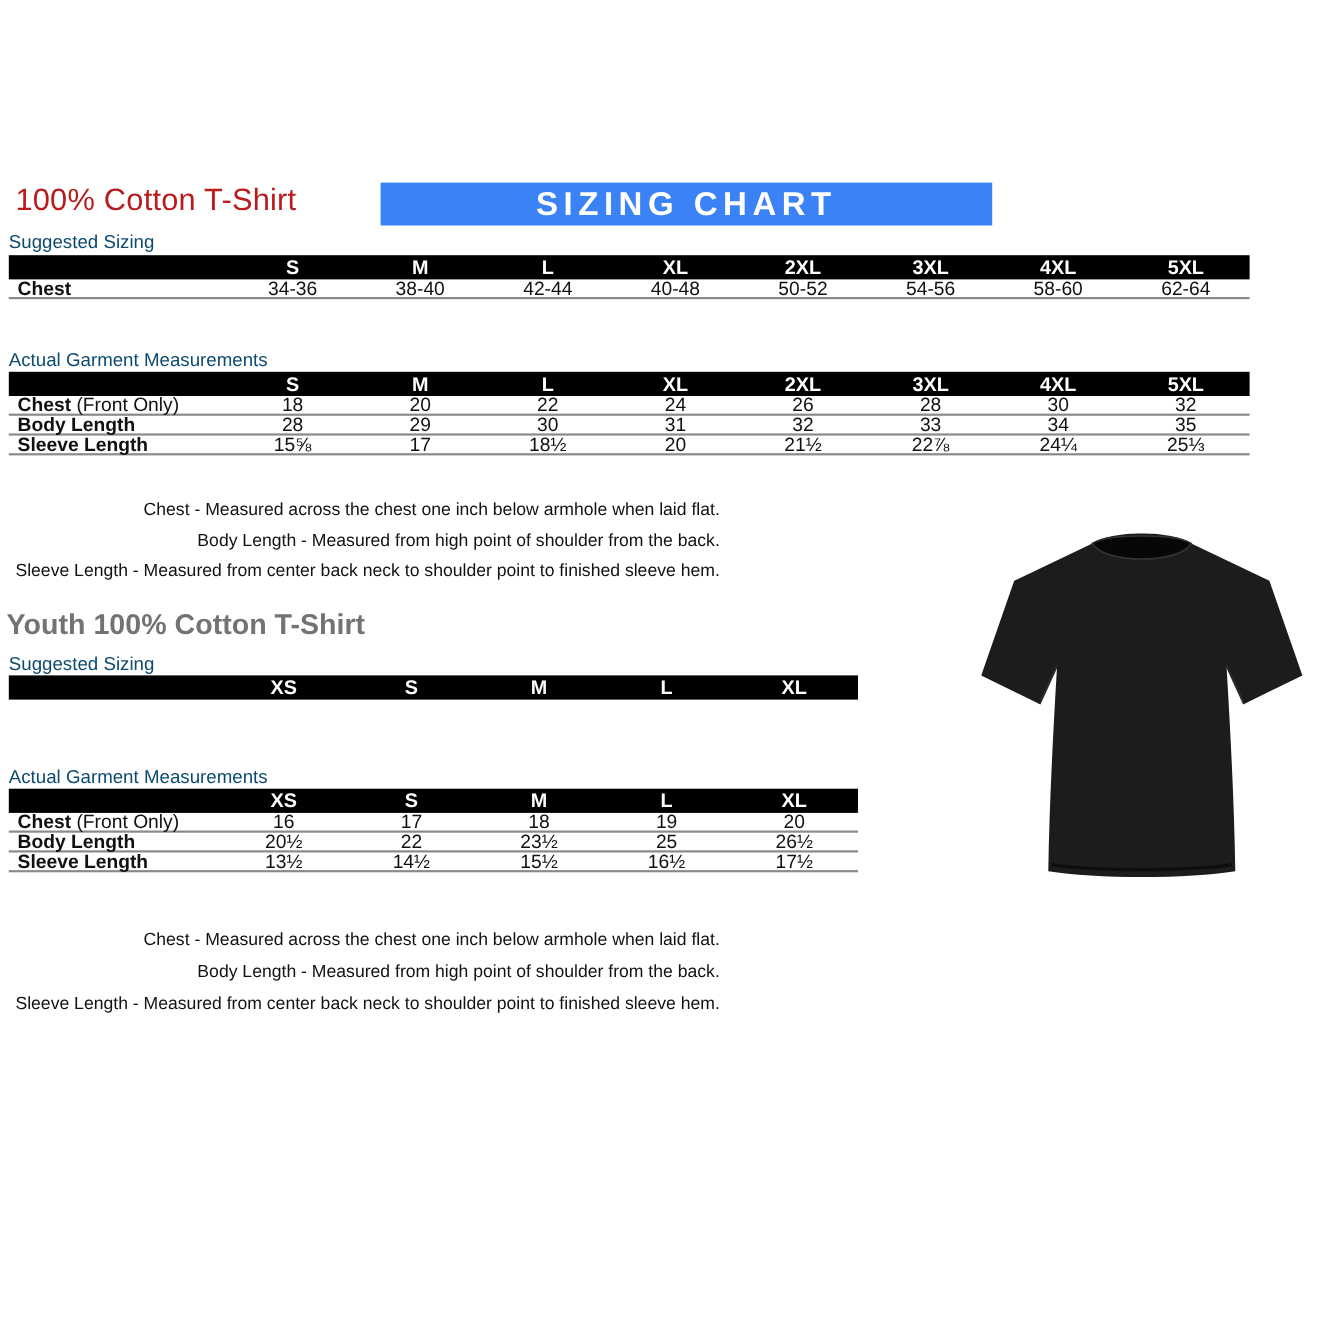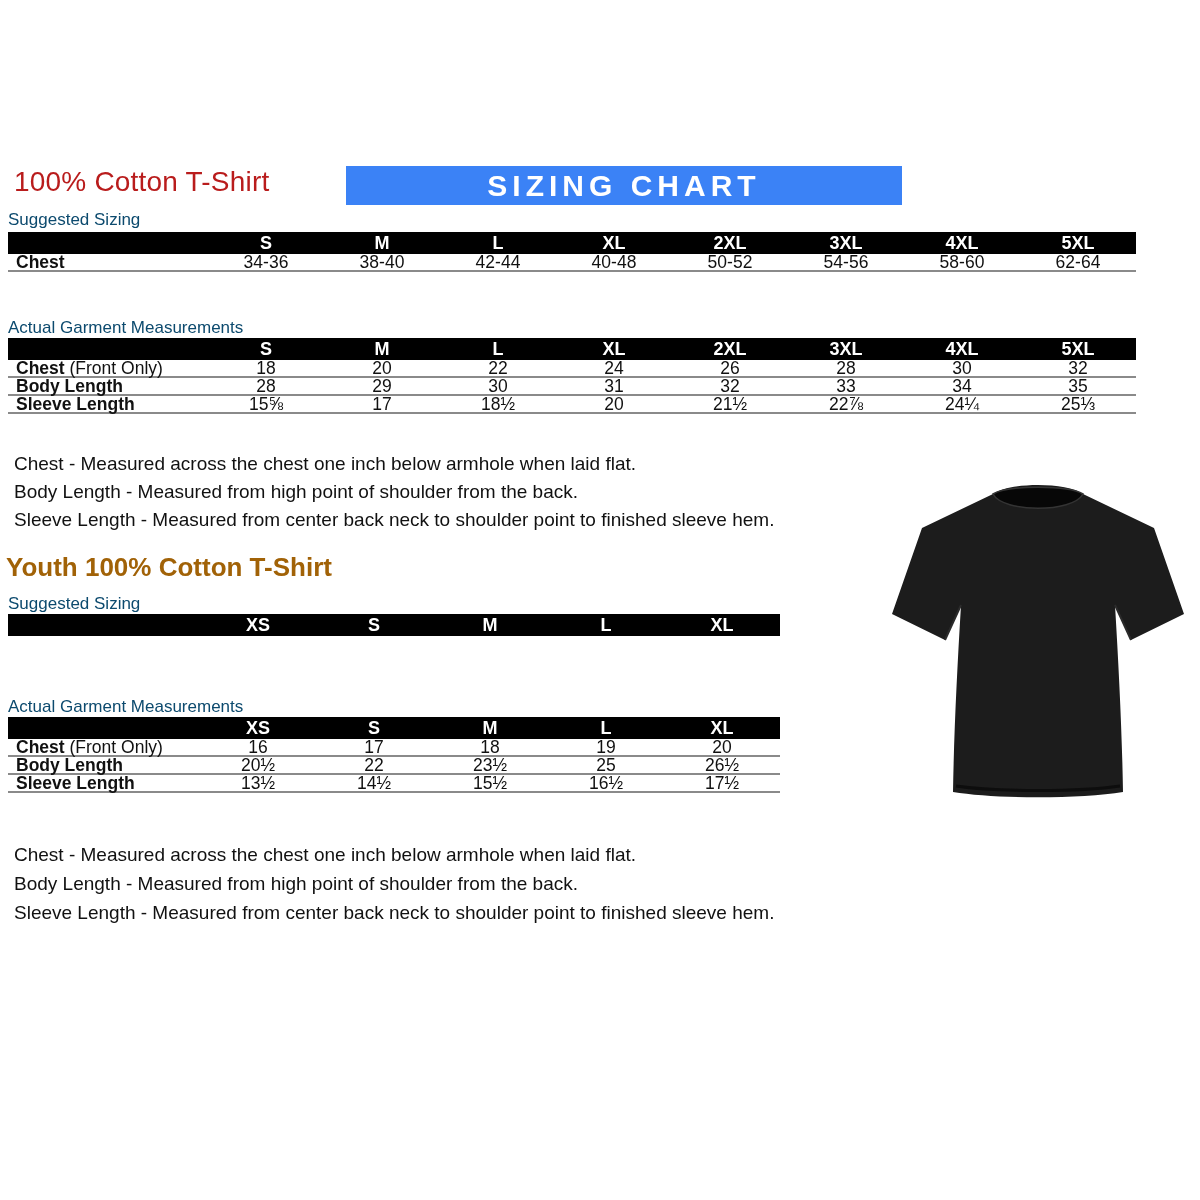--- a/index.html
+++ b/index.html
@@ -5,36 +5,36 @@
   * { margin:0; padding:0; box-sizing:border-box; }
   html, body { width:1200px; height:1200px; background:#ffffff; overflow:hidden; }
   body { font-family:"Liberation Sans","DejaVu Sans",sans-serif; color:#111; position:relative; }
   .abs { position:absolute; }
 
   .h1 { font-size:28px; font-weight:400; letter-spacing:0.2px; color:#b91c1c; }
   .banner { background:#3b82f6; color:#fff; font-weight:700; text-align:center;
             font-size:30px; letter-spacing:5px; line-height:39px; }
 
   .sec-heading { font-size:17px; color:#0c4a6e; }
-  .youth-title { font-size:26px; font-weight:700; color:#a16207; }
+  .youth-title { font-size:26px; font-weight:700; color:#737373; }
 
   .tbl { }
   .thead { display:flex; align-items:center; background:#000; color:#fff;
            font-weight:700; font-size:18px; height:22px; }
   .trow  { display:flex; align-items:center; height:18px; font-size:17.5px;
            border-bottom:2px solid #8a8a8a; }
   .t-adult { width:1128px; }
   .t-adult .cl { width:200px; padding-left:8px; }
   .t-adult .c  { width:116px; text-align:center; }
   .t-youth { width:772px; }
   .t-youth .cl { width:192px; padding-left:8px; }
   .t-youth .c  { width:116px; text-align:center; }
   .b { font-weight:700; }
 
-  .notes p { font-size:19px; margin:0 0 10px 0; line-height:18px; }
+  .notes p { font-size:16px; margin:0 0 10px 0; line-height:18px;text-align:right; }
   .notes.wide p { margin-bottom:11px; }
 </style>
 </head>
 <body>
 
 <div class="abs h1" style="left:14px; top:166px;">100% Cotton T-Shirt</div>
 
 <div class="abs banner" style="left:346px; top:166px; width:556px; height:39px;">
   <span>SIZING CHART</span>
 </div>

